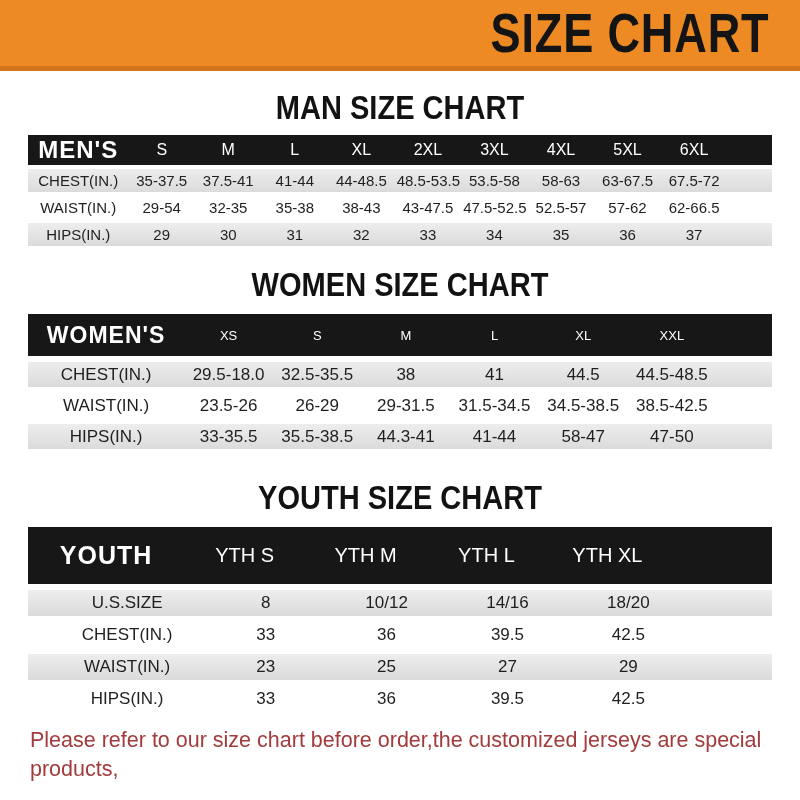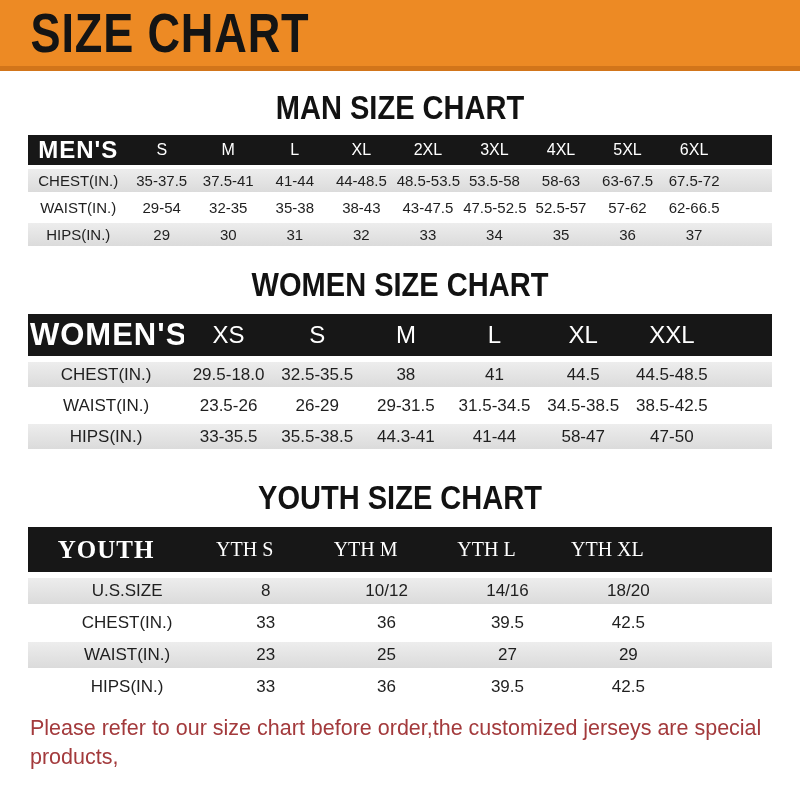--- a/index.html
+++ b/index.html
@@ -10,21 +10,21 @@
     background: #ffffff;
     overflow: hidden;
     font-family: "Liberation Sans", sans-serif;
   }
   .banner {
     height: 66px;
     background: #ED8A24;
     border-bottom: 5px solid #D2751A;
     display: flex;
     align-items: center;
-    justify-content: flex-start;
+    justify-content: flex-end;
   }
   .banner h1 {
     margin: 0;
     font-size: 55px;
     font-weight: 700;
     color: #141414;
     letter-spacing: 1px;
     transform: scaleX(0.82);
     white-space: nowrap;
   }
@@ -63,23 +63,23 @@
     background: #171717;
     color: #ffffff;
     font-weight: 400;
   }
   .hdr-row th.corner {
     font-weight: 700;
     letter-spacing: 1px;
   }
   .tbl-men .hdr-row th   { height: 30px; font-size: 16px; }
   .tbl-men .hdr-row th.corner { font-size: 24px; }
-  .tbl-women .hdr-row th { height: 42px; font-size: 24px; }
-  .tbl-women .hdr-row th.corner { font-size: 31px; }
-  .tbl-youth .hdr-row th { height: 45px; font-size: 20px; font-family: Liberation Serif, serif; }
+  .tbl-women .hdr-row th { height: 42px; font-size: 13px; }
+  .tbl-women .hdr-row th.corner { font-size: 23px; }
+  .tbl-youth .hdr-row th { height: 57px; font-size: 20px; }
   .tbl-youth .hdr-row th.corner { font-size: 25px; }
 
   .size-table td { color: #1f1f1f; }
   .tbl-men td   { height: 23px; font-size: 15px; }
   .tbl-women td { height: 25px; font-size: 17px; }
   .tbl-youth td { height: 26px; font-size: 17px; padding-left: 44px; }
 
   tr.row-gray td  { background: linear-gradient(#EDEDED, #DBDBDB); }
   tr.row-white td { background: #ffffff; }
 

